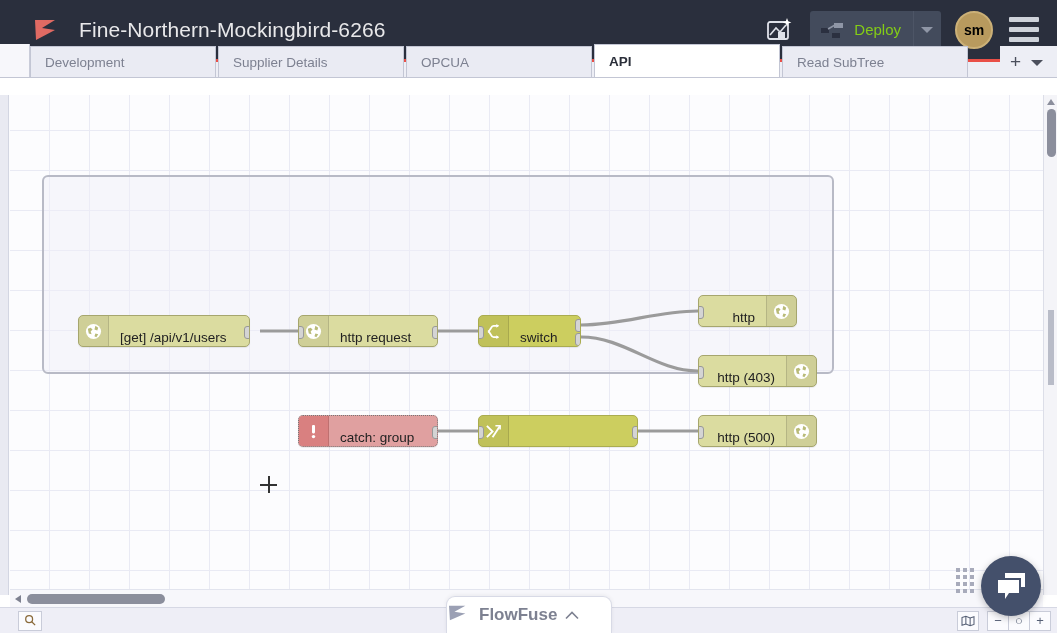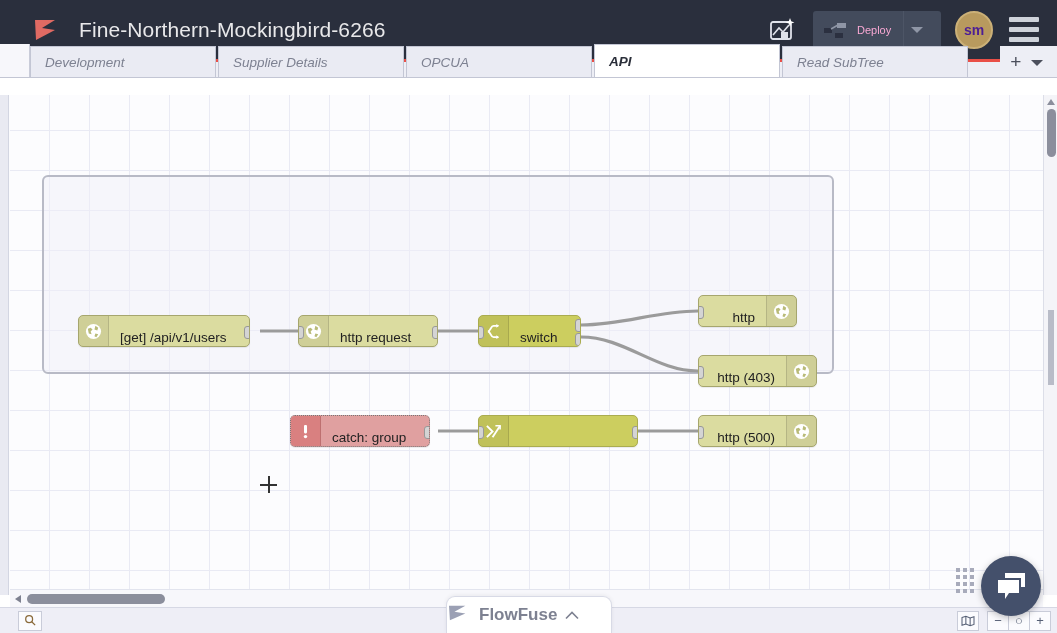--- a/index.html
+++ b/index.html
@@ -30,46 +30,45 @@
     width: 34px; height: 34px; display: flex; align-items: center;
     justify-content: center; cursor: pointer;
   }
   .deploy-btn {
     display: flex; align-items: center; height: 38px;
     background: #434b5c; border-radius: 3px; cursor: default;
     padding: 0 2px 0 10px; min-width: 128px;
   }
   .deploy-ico { width: 26px; height: 20px; flex: 0 0 auto; }
   .deploy-label {
-    color: #f9a8d4; font-size: 11px; padding: 0 12px 0 8px; white-space: nowrap;
+    color: #84cc16; font-size: 15px; padding: 0 12px 0 8px; white-space: nowrap;
   }
   .deploy-caret {
     width: 26px; height: 38px; display: flex; align-items: center;
     justify-content: center; border-left: 1px solid #4d5566;
   }
   .avatar {
     width: 38px; height: 38px; border-radius: 50%;
     background: #b89a5e; border: 2px solid #cbb077;
     display: flex; align-items: center; justify-content: center;
-    color: #4c1d95; font-size: 14px; font-weight: bold; cursor: pointer;
+    color: #000000; font-size: 14px; font-weight: bold; cursor: pointer;
   }
   .hamburger {
     width: 34px; height: 34px; display: flex; flex-direction: column;
     justify-content: center; gap: 5px; cursor: pointer; padding: 0 2px;
   }
   .hamburger span {
     display: block; height: 5px; background: #cfd3db; border-radius: 1px;
   }
 
   
   .tabbar {
     position: absolute; top: 62px; left: 0; width: 1057px; height: 16px;
     background: #edeef5; display: flex; align-items: flex-end;
     border-bottom: 1px solid #c3c6d4;
-    font-style: italic;
   }
   .tab-gutter { width: 30px; height: 33px; background: #f7f7fb;
     border-right: 1px solid #c9ccd9; }
   .tab {
     height: 31px; display: flex; align-items: center; padding: 0 14px;
     background: #eaebf3; border: 1px solid #c3c6d4; border-bottom: none;
     margin-right: 2px; font-size: 13.5px; color: #7d8191;
     white-space: nowrap; cursor: pointer; min-width: 186px;
   }
   .tab.active {
@@ -374,21 +373,21 @@
         <span class="label" style="flex:1; justify-content:flex-end;">http (403)</span>
         <span class="icon-box right">
           <svg viewBox="0 0 18 18" width="17" height="17">
             <circle cx="9" cy="9" r="8" fill="#ffffff"></circle>
             <path d="M3 6 L6 5 L8 7 L6 9 L7 12 L4 11 Z M11 3 L14 5 L13 8 L10 7 Z M11 11 L14 12 L12 15 L10 14 Z" fill="#b9bb78"></path>
           </svg>
         </span>
         <span class="port" style="left:-6px;"></span>
       </div>
 
-      <div class="node salmon selected" style="left:280px; top:320px; width:140px;">
+      <div class="node salmon selected" style="left:288px; top:320px; width:140px;">
         <span class="icon-box left">
           <svg viewBox="0 0 18 18" width="17" height="17">
             <rect x="7.4" y="2" width="3.2" height="9" rx="1.2" fill="#ffffff"></rect>
             <circle cx="9" cy="14.4" r="1.8" fill="#ffffff"></circle>
           </svg>
         </span>
         <span class="label">catch: group</span>
         <span class="port" style="right:-6px;"></span>
       </div>
 

